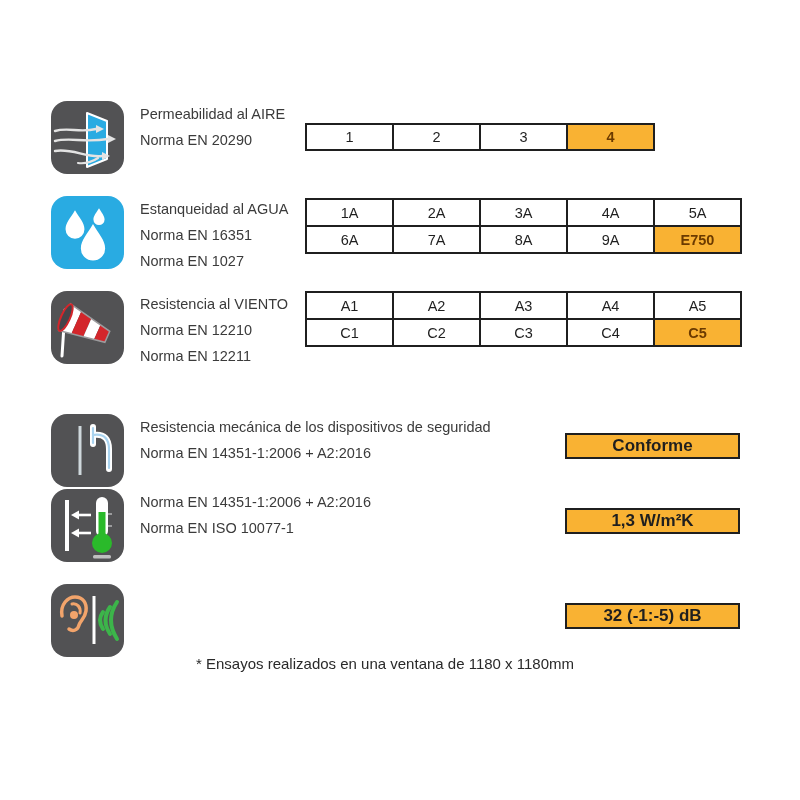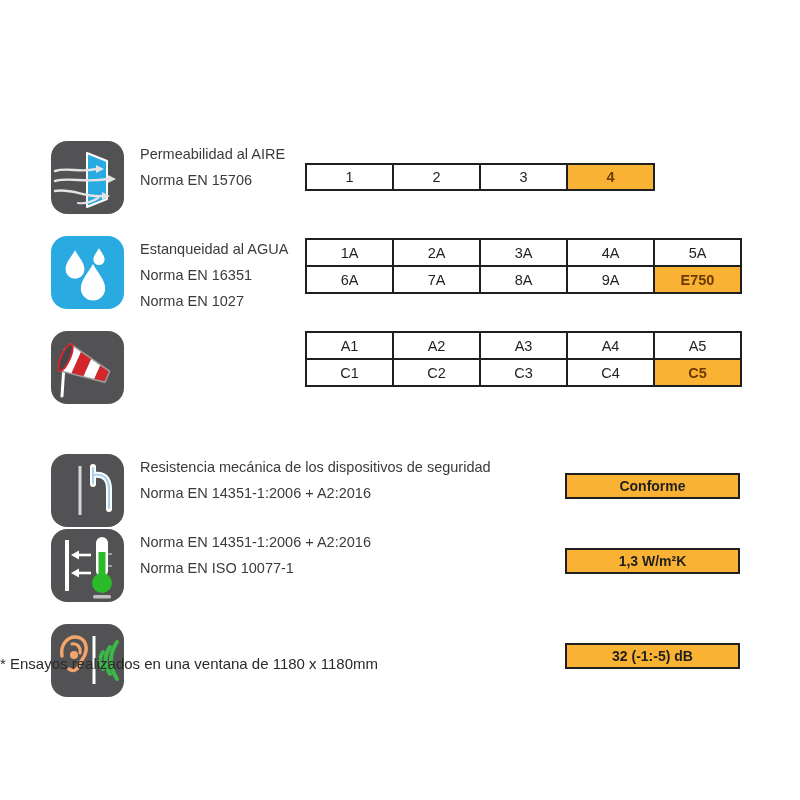--- a/index.html
+++ b/index.html
@@ -4,21 +4,21 @@
 <style>
   * { margin:0; padding:0; box-sizing:border-box; }
   html,body { width:800px; height:800px; }
   body {
     position:relative;
     background:#ffffff;
     font-family:"Liberation Sans", sans-serif;
     color:#3b3b3b;
     overflow:hidden;
   }
-  .section { position:absolute; left:0; width:800px; height:80px;margin-top:40px; }
+  .section { position:absolute; left:0; width:800px; height:80px; }
   .icon-box { position:absolute; left:50px; top:0; width:75px; height:75px; }
   .icon-box svg { display:block; width:75px; height:75px; }
   .texts { position:absolute; left:140px; top:1px; }
   .tline {
     font-size:14.5px;
     line-height:26px;
     color:#3b3b3b;
     white-space:nowrap;
   }
   .vtable {
@@ -44,29 +44,30 @@
   .badge {
     position:absolute;
     left:565px;
     width:175px;
     height:26px;
     background:#F9B233;
     border:2px solid #1f1f1f;
     display:flex;
     align-items:center;
     justify-content:center;
-    font-size:14px;
+    font-size:17px;
     font-weight:bold;
     color:#1f1f1f;
   }
   .footnote {
     position:absolute;
     top:655px;
     left:0;
     width:770px;
+    text-align:center;
     font-size:15px;
     color:#2a2a2a;
   }
 </style>
 </head>
 <body>
 
 <div class="section" style="top:100px">
   <div class="icon-box">
     <svg viewBox="0 0 75 75">
@@ -76,21 +77,21 @@
       <polygon points="46,25 54,29 46,33" fill="#e3e3e3"></polygon>
       <path d="M5,41 C20,37 34,43 58,39" stroke="#e3e3e3" stroke-width="2.4" fill="none" stroke-linecap="round"></path>
       <polygon points="58,35 66,39 58,43" fill="#e3e3e3"></polygon>
       <path d="M5,51 C22,48 36,58 52,56" stroke="#e3e3e3" stroke-width="2.4" fill="none" stroke-linecap="round"></path>
       <polygon points="52,52 60,56 52,60" fill="#e3e3e3"></polygon>
       <path d="M28,63 C36,64 42,62 48,58" stroke="#e3e3e3" stroke-width="2.2" fill="none" stroke-linecap="round"></path>
     </svg>
   </div>
   <div class="texts">
     <div class="tline">Permeabilidad al AIRE</div>
-    <div class="tline">Norma EN 15706</div>
+    <div class="tline">Norma EN 20290</div>
   </div>
   <table class="vtable" style="left:305px; top:23px">
     <tbody>
         <tr>
       <td>1</td>
       <td>2</td>
       <td>3</td>
       <td class="hl">4</td>
     </tr>
   </tbody>
@@ -150,20 +151,25 @@
           <rect x="0" y="-12" width="13" height="32" fill="#ffffff"></rect>
           <rect x="13" y="-12" width="12" height="32" fill="#D3262B"></rect>
           <rect x="25" y="-12" width="11" height="32" fill="#ffffff"></rect>
           <rect x="36" y="-12" width="11" height="32" fill="#D3262B"></rect>
         </g>
         <polygon points="0,-11 47,-2 47,10 0,18" fill="none" stroke="#9b9b9d" stroke-width="1.5"></polygon>
         <ellipse cx="1" cy="3.5" rx="4.5" ry="14.5" fill="#45454a" stroke="#D3262B" stroke-width="2"></ellipse>
       </g>
     </svg>
   </div>
+  <div class="texts">
+    <div class="tline">Resistencia al VIENTO</div>
+    <div class="tline">Norma EN 12210</div>
+    <div class="tline">Norma EN 12211</div>
+  </div>
   <table class="vtable row27" style="left:305px; top:1px">
     <tbody>
         <tr>
       <td>A1</td>
       <td>A2</td>
       <td>A3</td>
       <td>A4</td>
       <td>A5</td>
     </tr>
     <tr>

